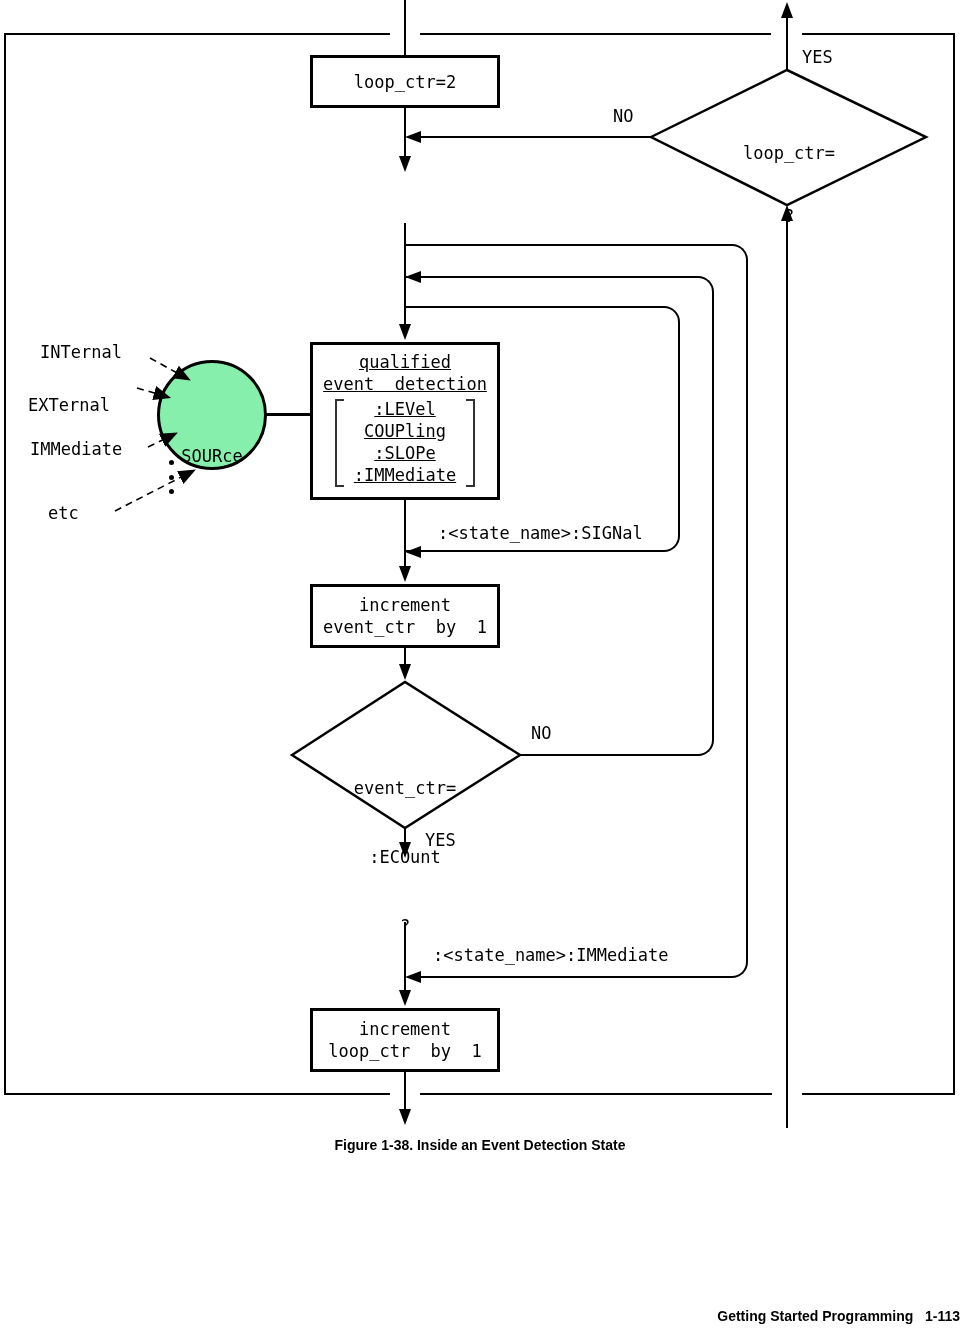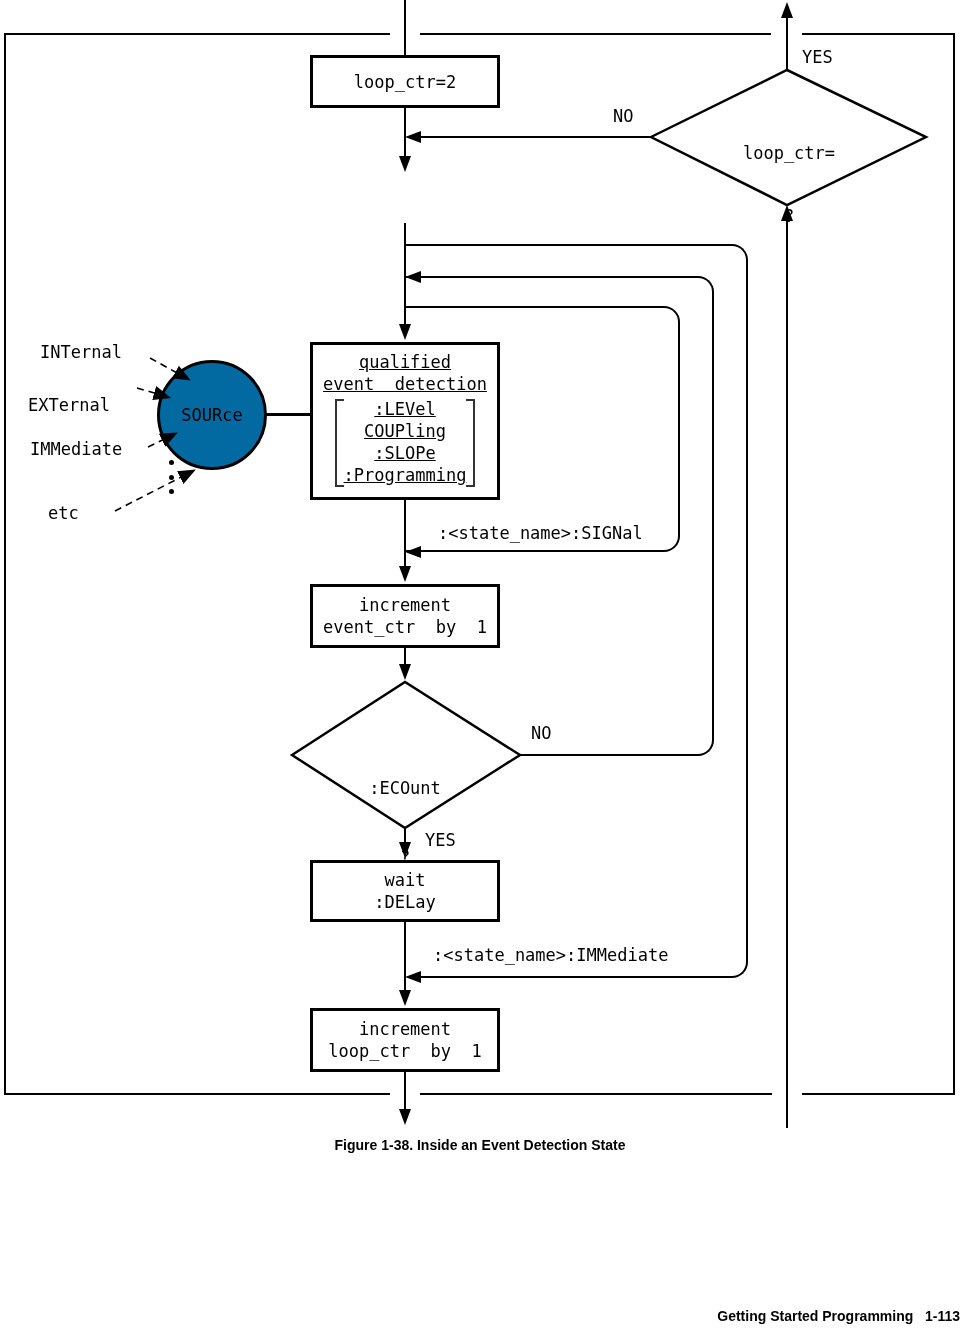--- a/index.html
+++ b/index.html
@@ -19,21 +19,21 @@
            border-right:6px solid transparent;border-top:16px solid #000;}
   .ah-up{position:absolute;width:0;height:0;border-left:6px solid transparent;
          border-right:6px solid transparent;border-bottom:16px solid #000;}
   .ah-left{position:absolute;width:0;height:0;border-top:6px solid transparent;
            border-bottom:6px solid transparent;border-right:16px solid #000;}
   .bracket-l{position:absolute;width:9px;height:88px;border-left:2px solid #333;
              border-top:2px solid #333;border-bottom:2px solid #333;box-sizing:border-box;}
   .bracket-r{position:absolute;width:9px;height:88px;border-right:2px solid #333;
              border-top:2px solid #333;border-bottom:2px solid #333;box-sizing:border-box;}
   .circle{position:absolute;width:110px;height:110px;border:3px solid #000;border-radius:50%;
-          background:#0369a1;display:flex;align-items:center;justify-content:center;box-sizing:border-box;}
+          background:#86efac;display:flex;align-items:flex-end;justify-content:center;box-sizing:border-box;}
   .dot{position:absolute;width:5px;height:5px;border-radius:50%;background:#000;}
   .caption{position:absolute;font-family:"Liberation Sans", sans-serif;font-weight:bold;
            font-size:14px;color:#000;white-space:pre;}
 </style>
 </head>
 <body>
 
 <div id="canvas">
 
   <div class="frame" style="left:4px;top:33px;width:386px;height:2px;"></div>
@@ -85,52 +85,49 @@
 
 
   <div class="box" style="left:310px;top:342px;width:190px;height:158px;justify-content:flex-start;text-decoration:underline;">
     <div class="mono ctr" style="margin-top:6px;">qualified</div>
     <div class="mono ctr">event  detection</div>
     <div class="bracket-l" style="left:22px;top:54px;"></div>
     <div class="bracket-r" style="left:153px;top:54px;"></div>
     <div class="mono ctr" style="margin-top:3px;">:LEVel</div>
     <div class="mono ctr">COUPling</div>
     <div class="mono ctr">:SLOPe</div>
-    <div class="mono ctr">:Programming</div>
+    <div class="mono ctr">:IMMediate</div>
   </div>
 
   <div class="box" style="left:310px;top:584px;width:190px;height:64px;">
     <div class="mono ctr">increment</div>
     <div class="mono ctr">event_ctr  by  1</div>
   </div>
 
-  <div class="box" style="left:310px;top:860px;width:190px;height:62px;">
-    <div class="mono ctr">wait</div>
-    <div class="mono ctr">:DELay</div>
-  </div>
 
   <div class="box" style="left:310px;top:1008px;width:190px;height:64px;">
     <div class="mono ctr">increment</div>
     <div class="mono ctr">loop_ctr  by  1</div>
   </div>
 
   <svg class="abs" style="left:647px;top:66px;" width="284" height="143">
     <polygon points="4,71 140,4 279,71 140,139" fill="#ffffff" stroke="#000000" stroke-width="2.5"></polygon>
   </svg>
   <div class="abs mono ctr" style="left:650px;top:101px;width:278px;line-height:21px;">
     <div>loop_ctr=</div>
     <div>?</div>
   </div>
   <div class="abs mono" style="left:802px;top:46px;">YES</div>
   <div class="abs mono" style="left:613px;top:105px;">NO</div>
 
   <svg class="abs" style="left:288px;top:678px;" width="236" height="154">
     <polygon points="4,77 117,4 232,77 117,150" fill="#ffffff" stroke="#000000" stroke-width="2.5"></polygon>
   </svg>
   <div class="abs mono ctr" style="left:292px;top:731px;width:226px;line-height:23px;">
+    <div>event_ctr=</div>
     <div>:ECOunt</div>
     <div>?</div>
   </div>
   <div class="abs mono" style="left:531px;top:722px;">NO</div>
   <div class="abs mono" style="left:425px;top:829px;">YES</div>
 
   <div class="circle" style="left:157px;top:360px;">
     <div class="mono">SOURce</div>
   </div>
   <div class="h" style="left:266px;top:413px;width:44px;height:3px;"></div>

